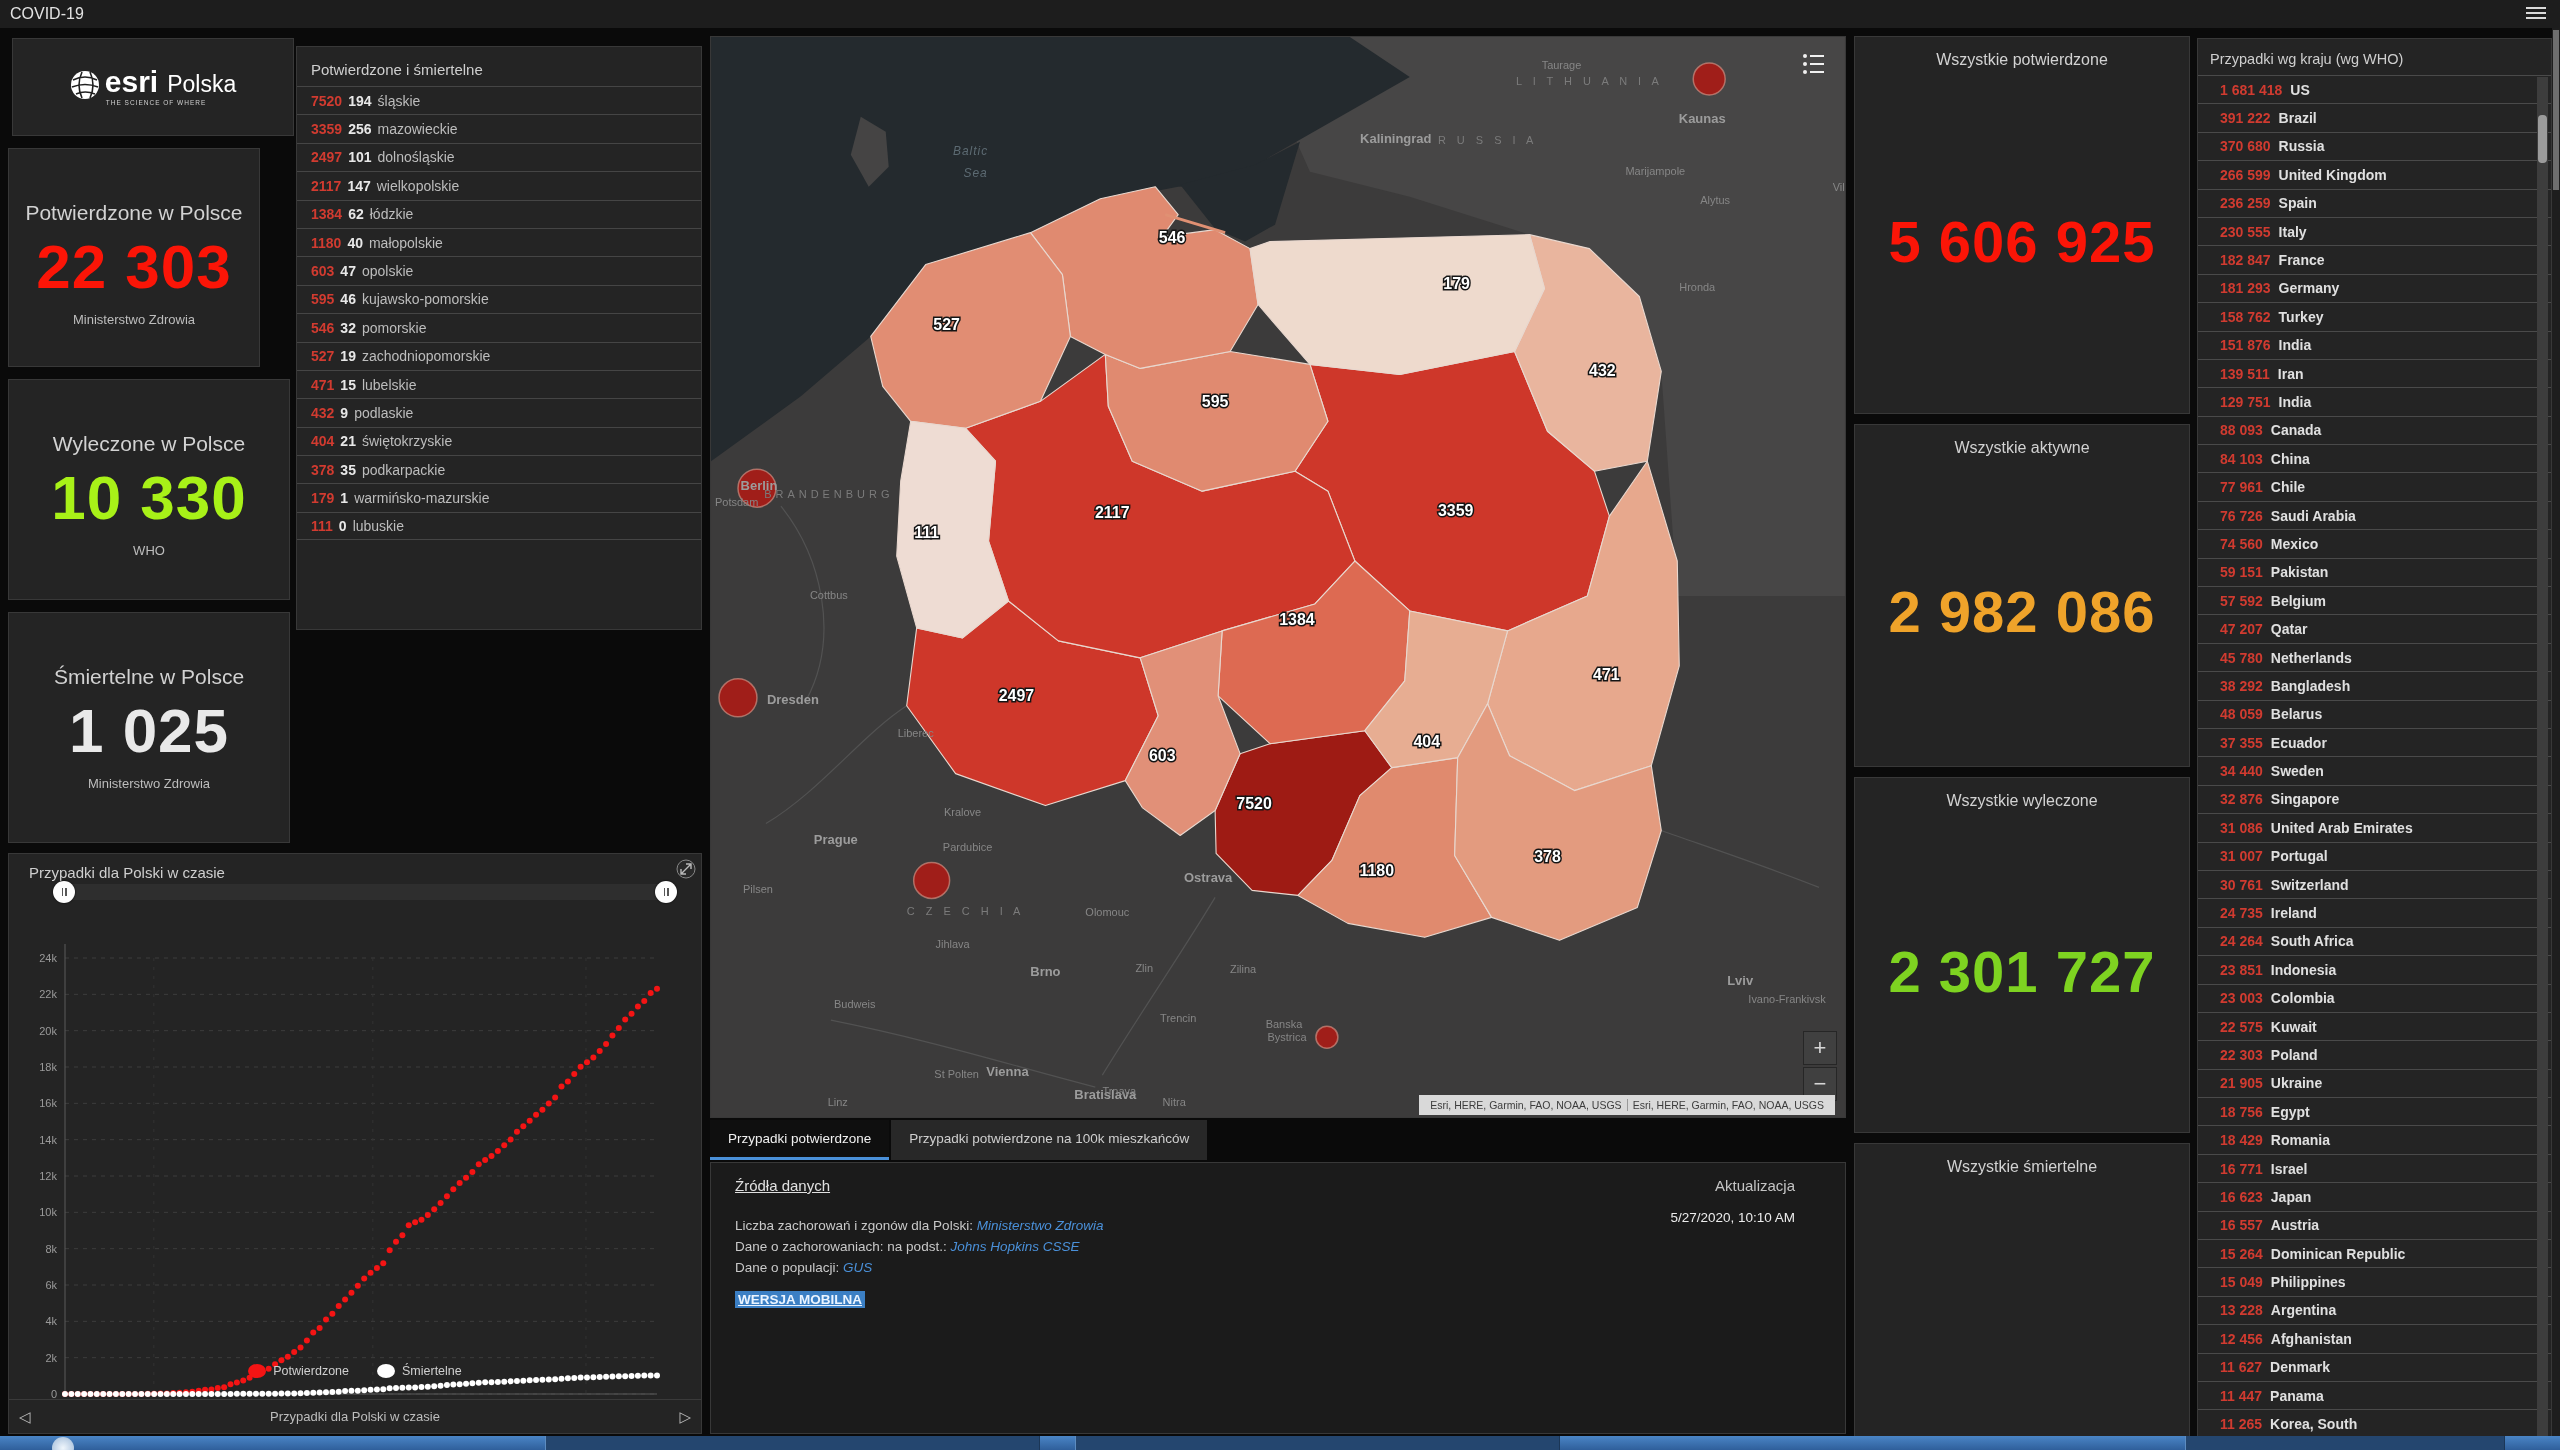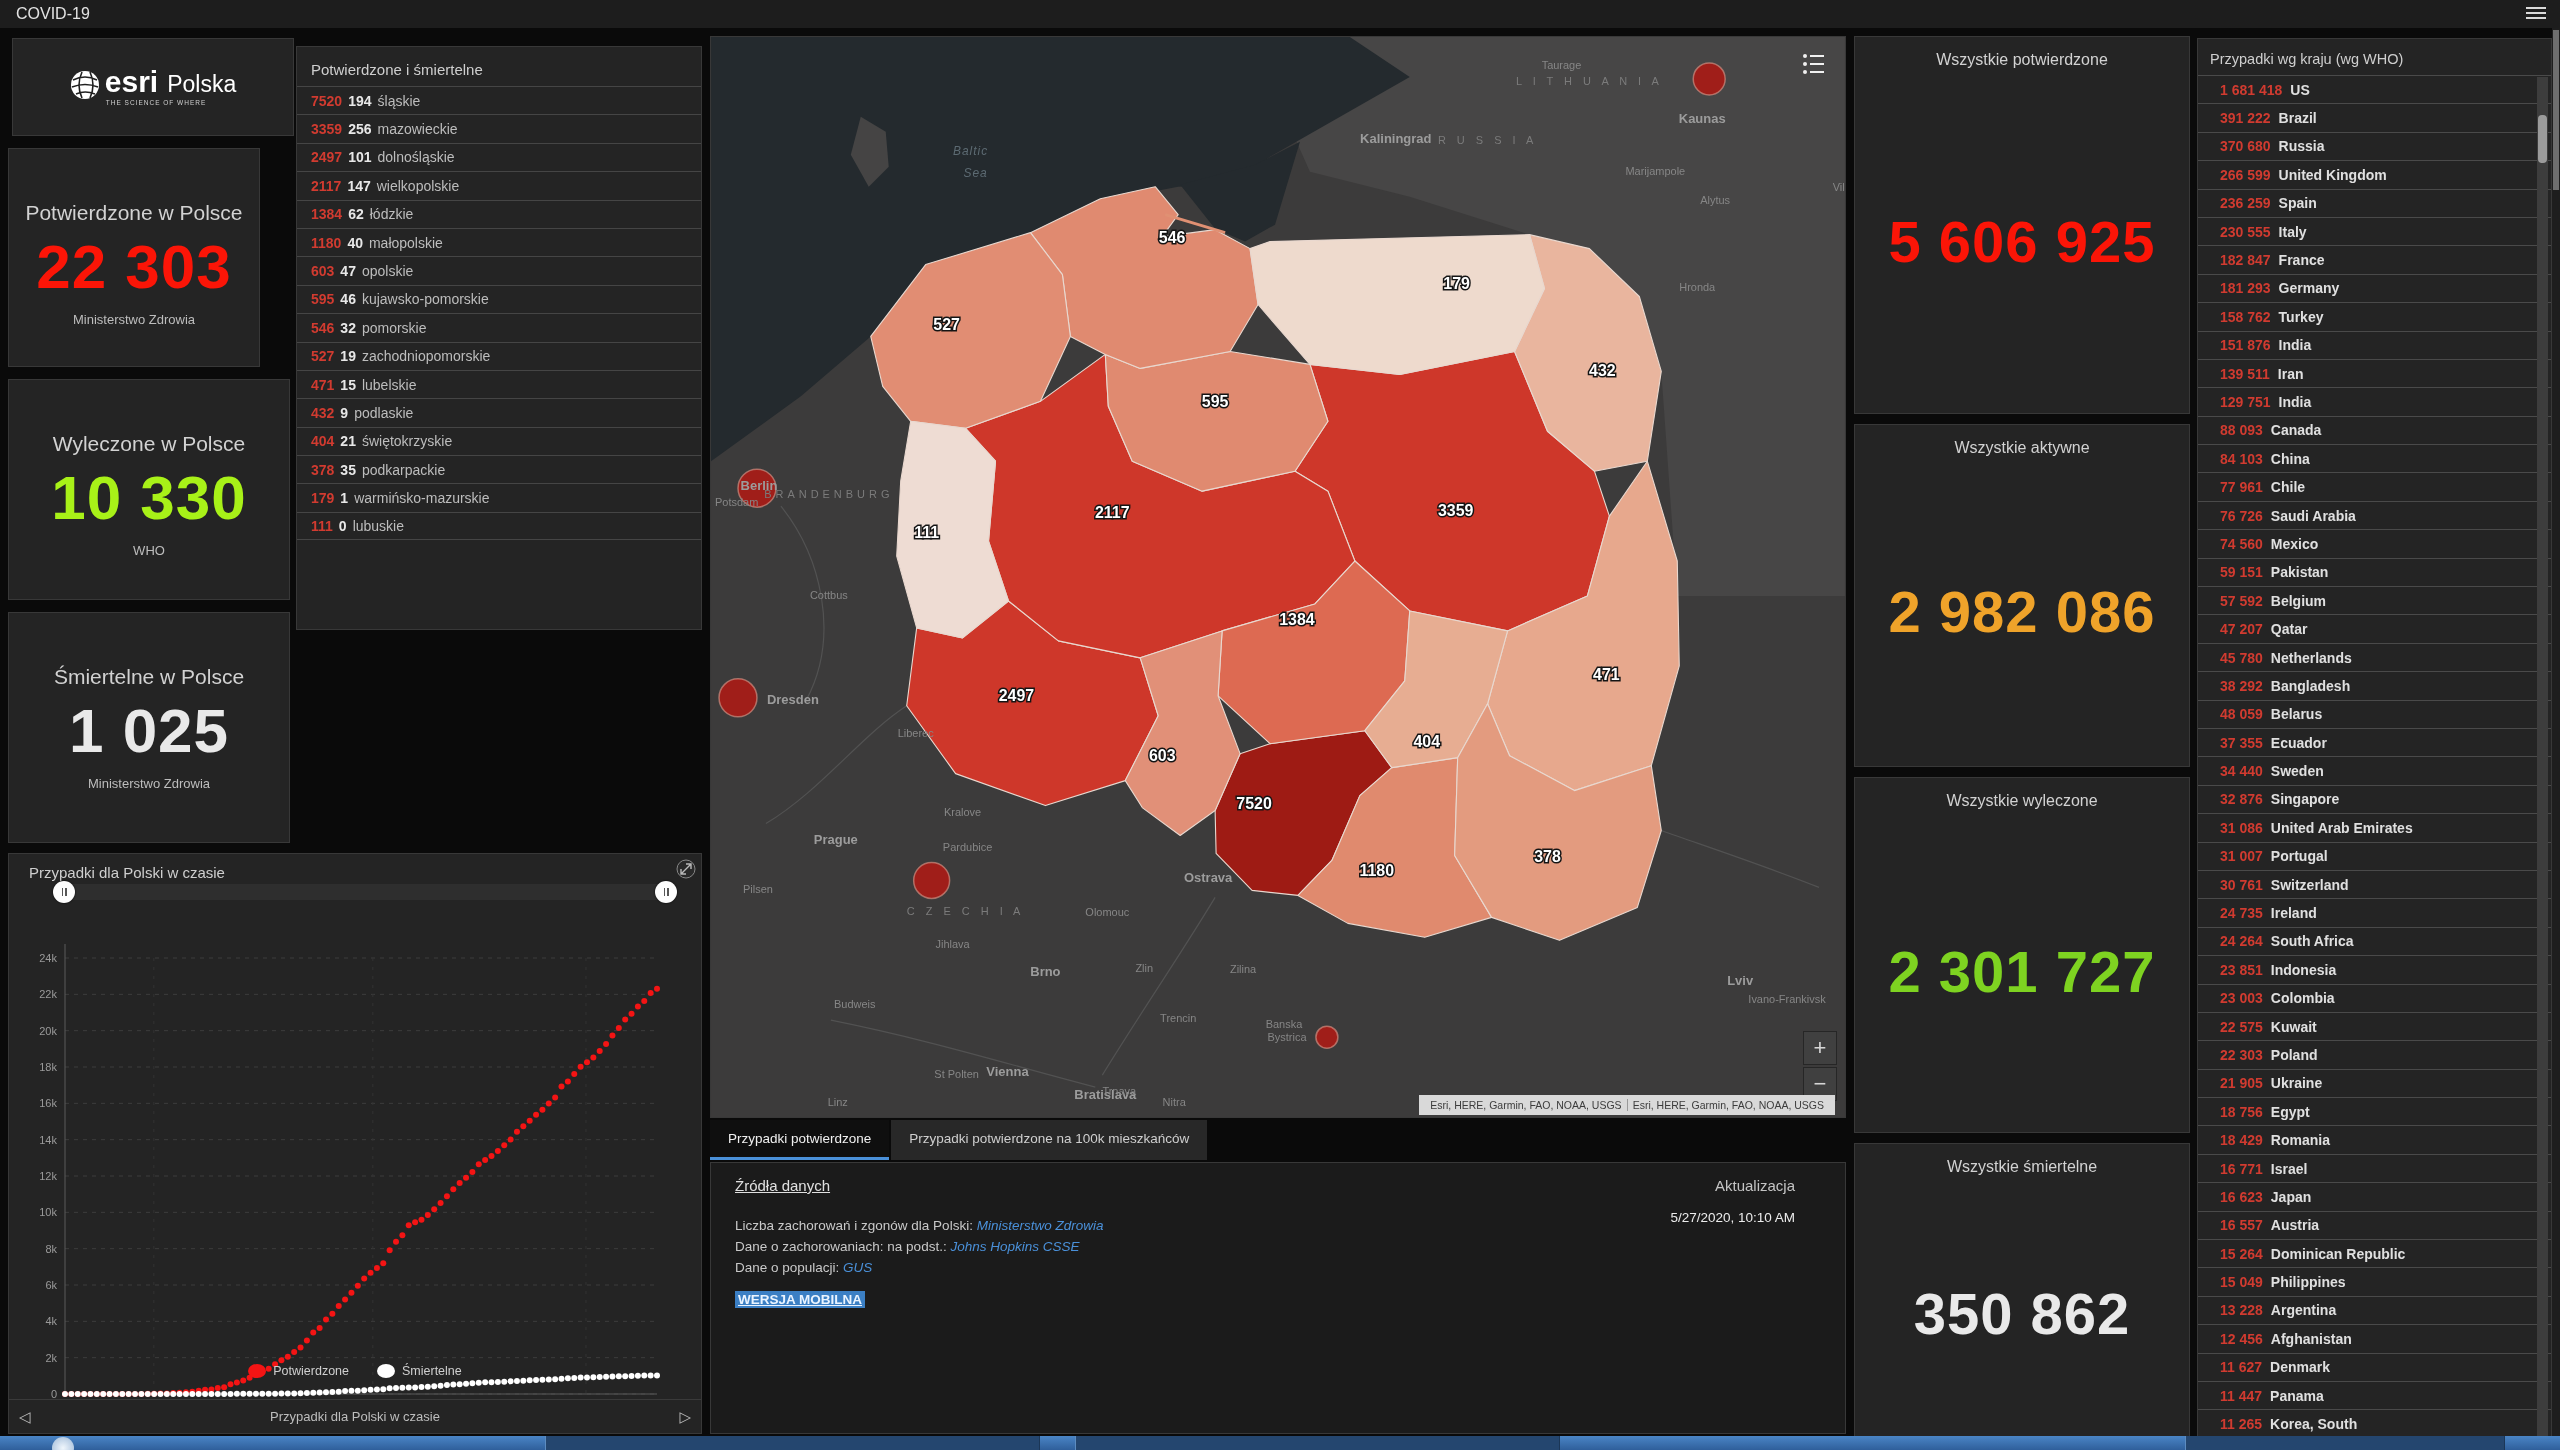--- a/index.html
+++ b/index.html
@@ -1,19 +1,19 @@
 <!DOCTYPE html>
 <html><head>
 <meta charset="utf-8">
 <style>
   * { margin:0; padding:0; box-sizing:border-box; }
   html,body { width:2560px; height:1450px; background:#0a0a0a; overflow:hidden;
     font-family:"Liberation Sans", sans-serif; }
   .hdr { position:absolute; left:0; top:0; width:2560px; height:28px; background:#1d1d1d;
-    color:#e3e3e3; font-size:16px; line-height:28px; padding-left:16px; z-index:5; }
+    color:#e3e3e3; font-size:16px; line-height:28px; padding-left:10px; z-index:5; }
   .burger { position:absolute; right:14px; top:7px; width:20px; height:14px; cursor:pointer; }
   .burger div { height:2px; background:#d9d9d9; margin-bottom:3px; }
   .panel { position:absolute; background:#242424; border:1px solid #383838; }
   
   .p-logo { left:12px; top:38px; width:282px; height:98px; display:flex; align-items:center; justify-content:center; }
   .logo-wrap { display:flex; align-items:flex-start; }
   .logo-globe { width:30px; height:30px; margin-top:2px; }
   .logo-esri { color:#fff; font-size:30px; font-weight:bold; line-height:28px; margin-left:5px; }
   .logo-tag { color:#cfcfcf; font-size:6.5px; letter-spacing:1px; margin-left:6px; }
   .logo-polska { color:#fff; font-size:23px; font-weight:300; margin-left:9px; line-height:30px; }
@@ -629,23 +629,20 @@
     </div>
 </div>
 <div class="panel p-t3 tot">
   <div class="t">Wszystkie wyleczone</div>
   <div class="vwrap">
       <div class="v" style="color: rgb(126, 211, 33);">2 301 727</div>
     </div>
 </div>
 <div class="panel p-t4 tot">
   <div class="t">Wszystkie śmiertelne</div>
-  <div class="vwrap">
-      <div class="v" style="color: rgb(233, 233, 233);">350 862</div>
-    </div>
 </div>
 
 <div class="panel p-cn">
   <div class="cn-h">Przypadki wg kraju (wg WHO)</div>
   <div id="cn-list">
       <div class="crow">
         <span class="cnum">1 681 418</span>
         <span class="cname">US</span>
       </div>
       <div class="crow">

